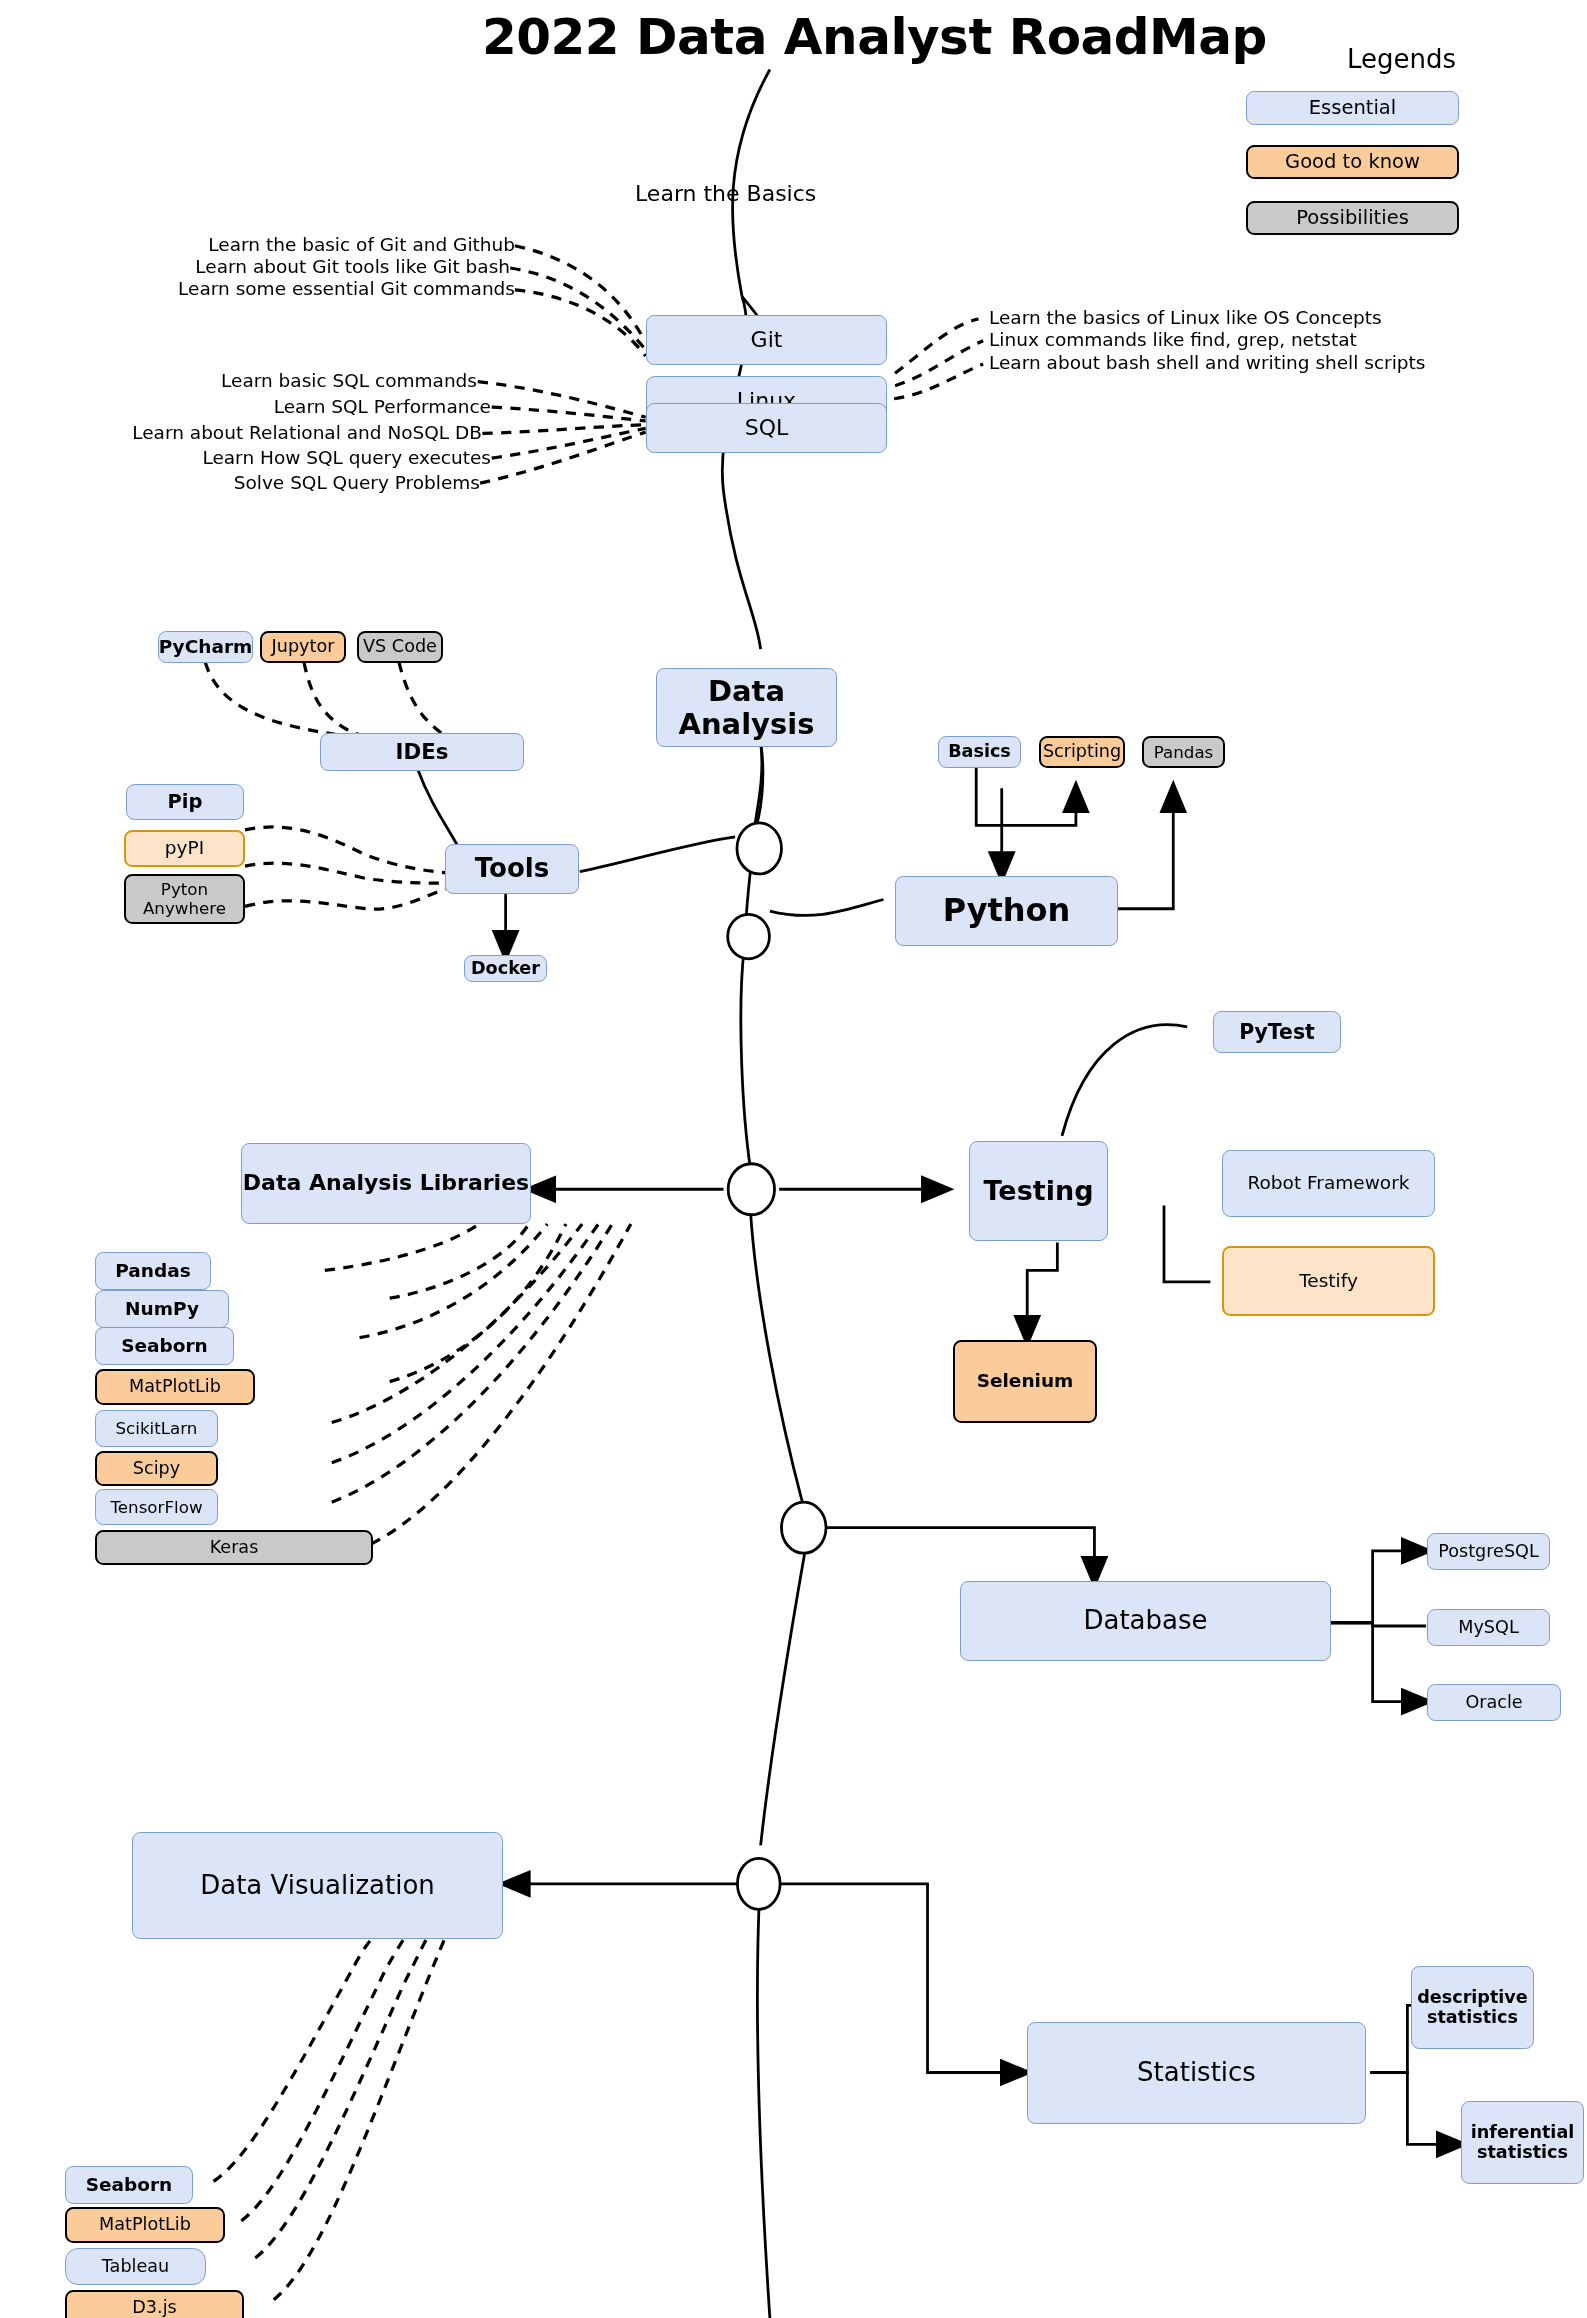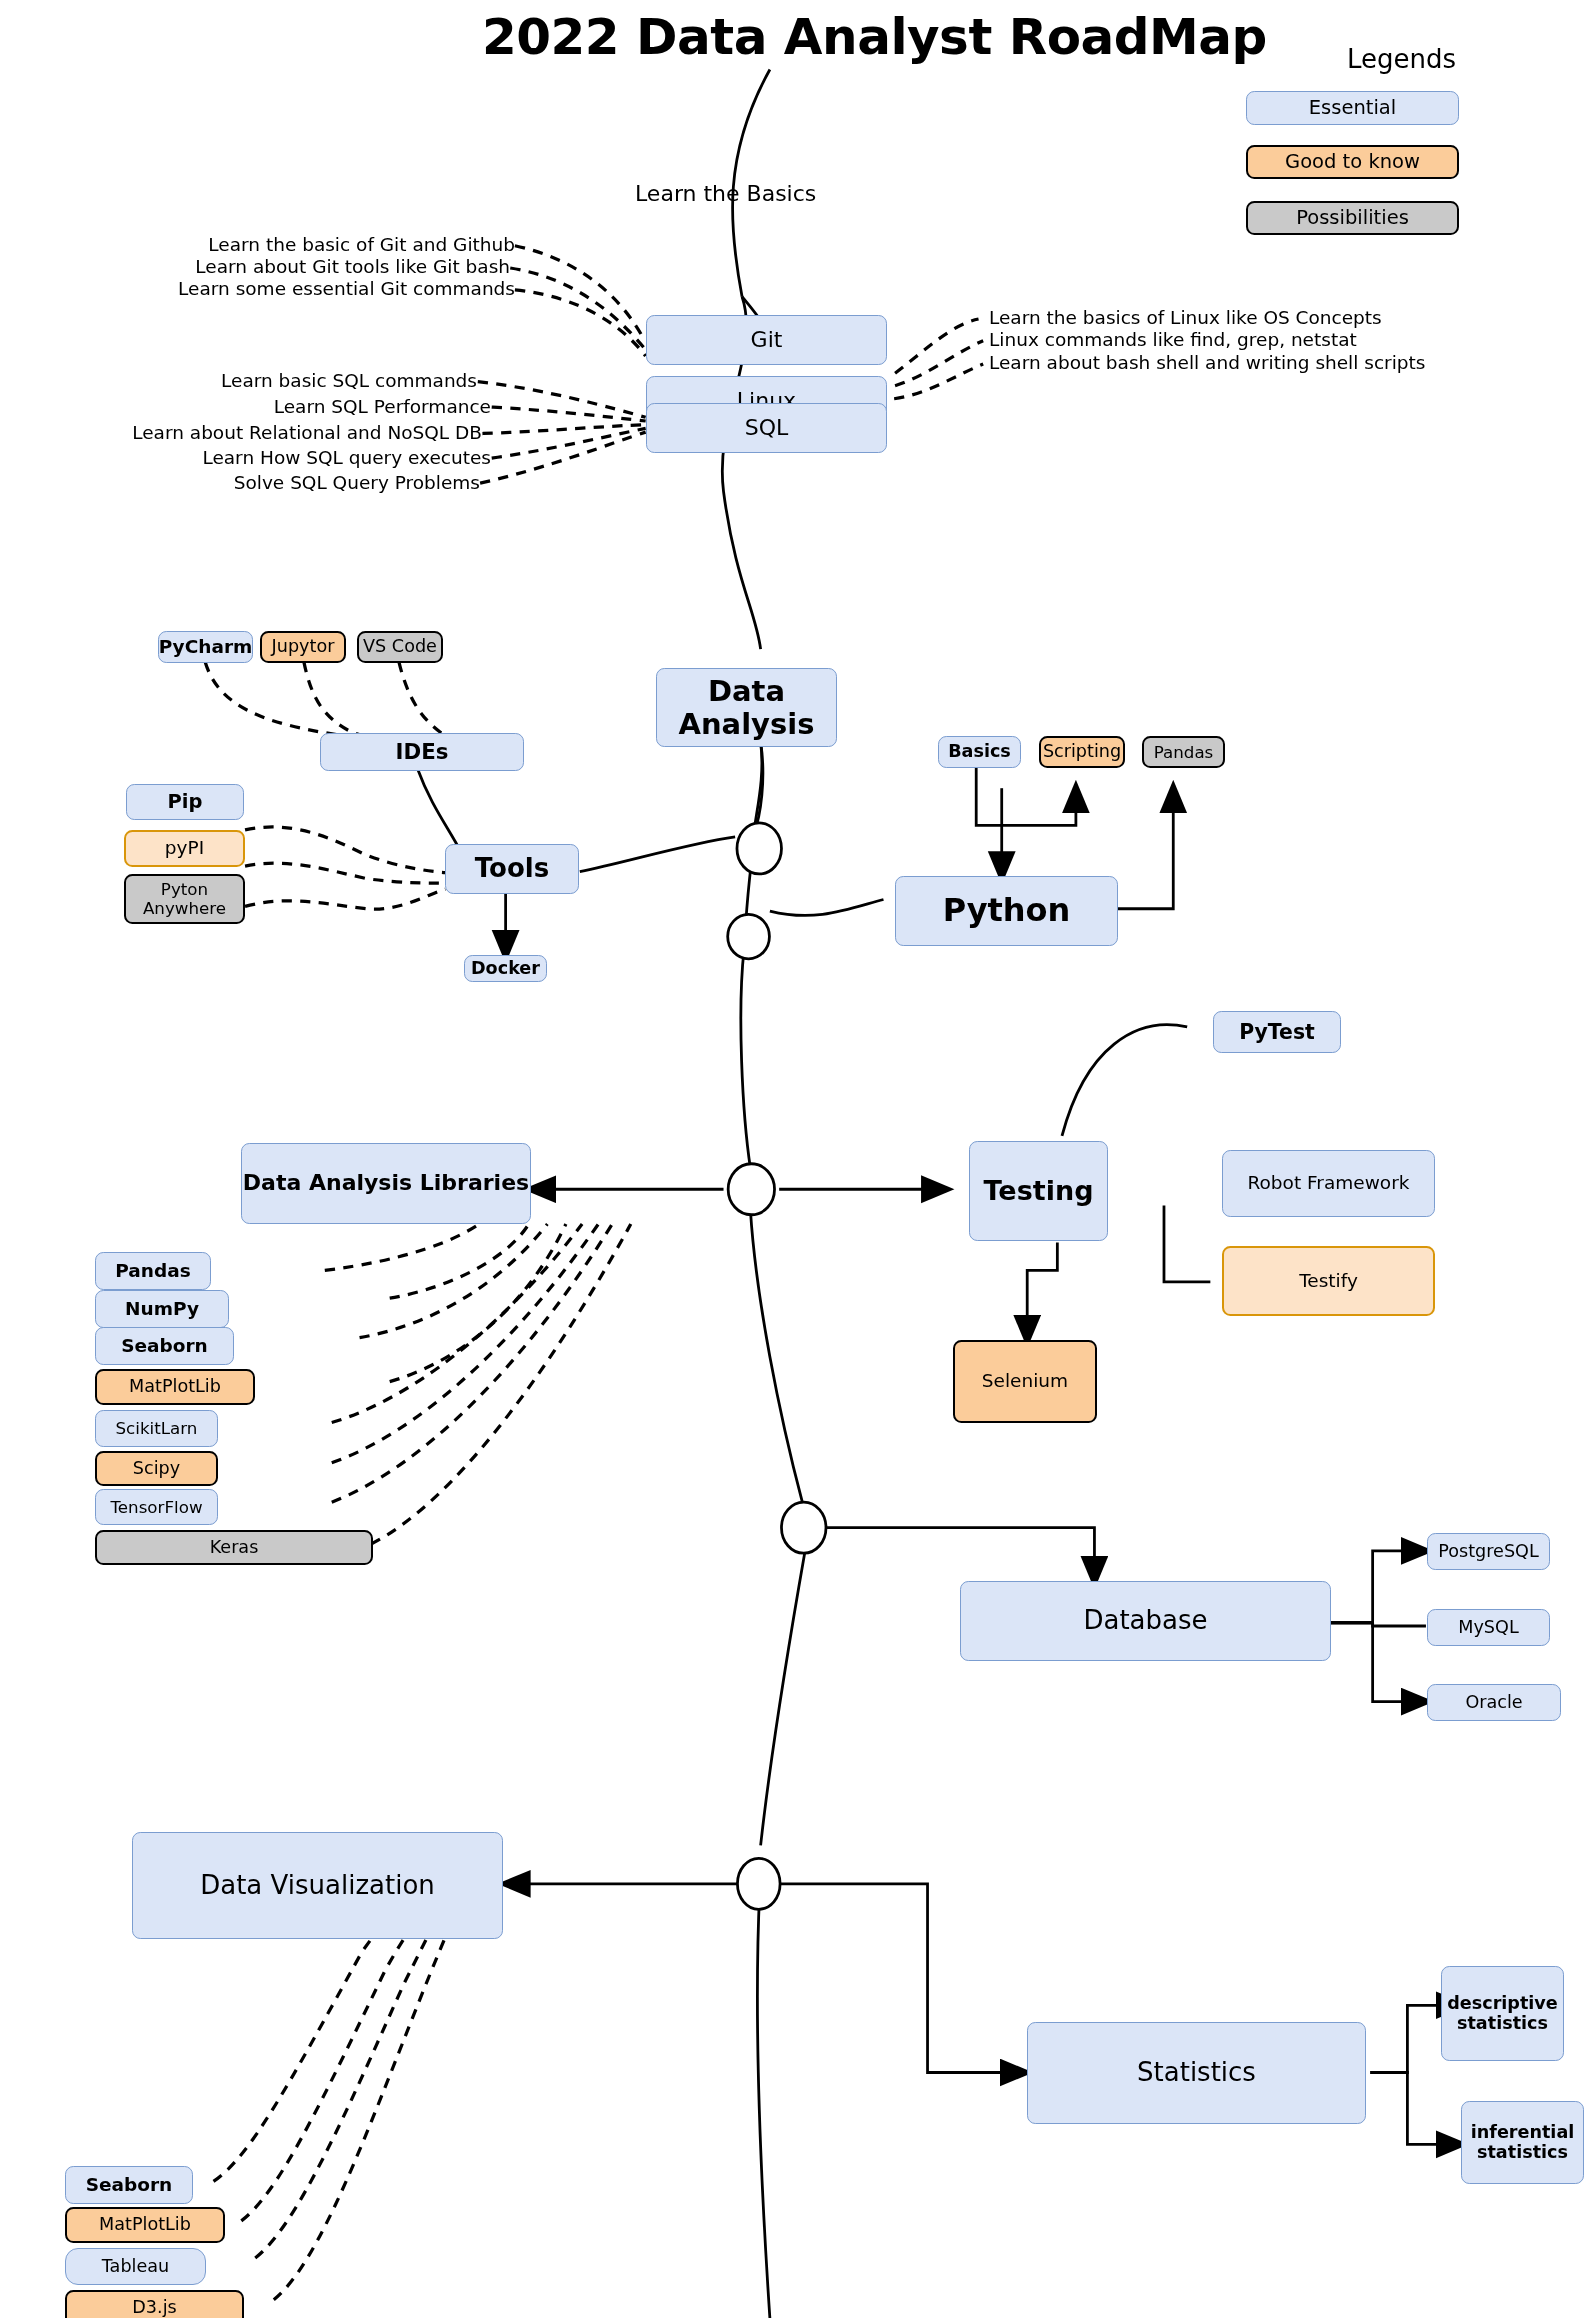--- a/index.html
+++ b/index.html
@@ -220,34 +220,34 @@
   <div class="node essential" style="left:95px;top:1489px;width:123px;height:36px;font-size:16.7px;">TensorFlow</div>
   <div class="node possible" style="left:95px;top:1530px;width:278px;height:35px;font-size:17.6px;">Keras</div>
 
   <div class="node essential" style="left:1213px;top:1011px;width:128px;height:42px;font-size:20.4px;font-weight:bold;">PyTest</div>
 
   <div class="node essential" style="left:969px;top:1141px;width:139px;height:100px;font-size:27px;font-weight:bold;">Testing</div>
 
   <div class="node essential" style="left:1222px;top:1150px;width:213px;height:67px;font-size:18.5px;">Robot Framework</div>
   <div class="node good-soft" style="left:1222px;top:1246px;width:213px;height:70px;font-size:18.5px;">Testify</div>
 
-  <div class="node good" style="left:953px;top:1340px;width:144px;height:83px;font-size:18.5px;">Selenium</div>
+  <div class="node good" style="left:953px;top:1340px;width:144px;height:83px;font-size:18.5px;font-weight:bold;">Selenium</div>
 
   <div class="node essential" style="left:960px;top:1581px;width:371px;height:80px;font-size:26px;">Database</div>
 
   <div class="node essential" style="left:1427px;top:1533px;width:123px;height:37px;font-size:17.6px;">PostgreSQL</div>
   <div class="node essential" style="left:1427px;top:1609px;width:123px;height:37px;font-size:17.6px;">MySQL</div>
   <div class="node essential" style="left:1427px;top:1684px;width:134px;height:37px;font-size:17.6px;">Oracle</div>
 
   <div class="node essential" style="left:132px;top:1832px;width:371px;height:107px;font-size:26px;">Data Visualization</div>
 
   <div class="node essential" style="left:65px;top:2166px;width:128px;height:38px;font-size:18.5px;font-weight:bold;">Seaborn</div>
   <div class="node good" style="left:65px;top:2207px;width:160px;height:36px;font-size:17.6px;">MatPlotLib</div>
   <div class="node essential" style="left:65px;top:2248px;width:141px;height:37px;font-size:17.6px;border-radius:13px;">Tableau</div>
   <div class="node good" style="left:65px;top:2290px;width:179px;height:36px;font-size:17.6px;">D3.js</div>
 
   <div class="node essential" style="left:1027px;top:2022px;width:339px;height:102px;font-size:26px;">Statistics</div>
 
-  <div class="node essential" style="left:1441px;top:1966px;width:123px;height:95px;font-size:17.6px;font-weight:bold;">descriptive statistics</div>
+  <div class="node essential" style="left:1411px;top:1966px;width:123px;height:83px;font-size:17.6px;font-weight:bold;">descriptive statistics</div>
   <div class="node essential" style="left:1461px;top:2101px;width:123px;height:83px;font-size:17.6px;font-weight:bold;">inferential statistics</div>
 
 </div>
 
 
 </body></html>

